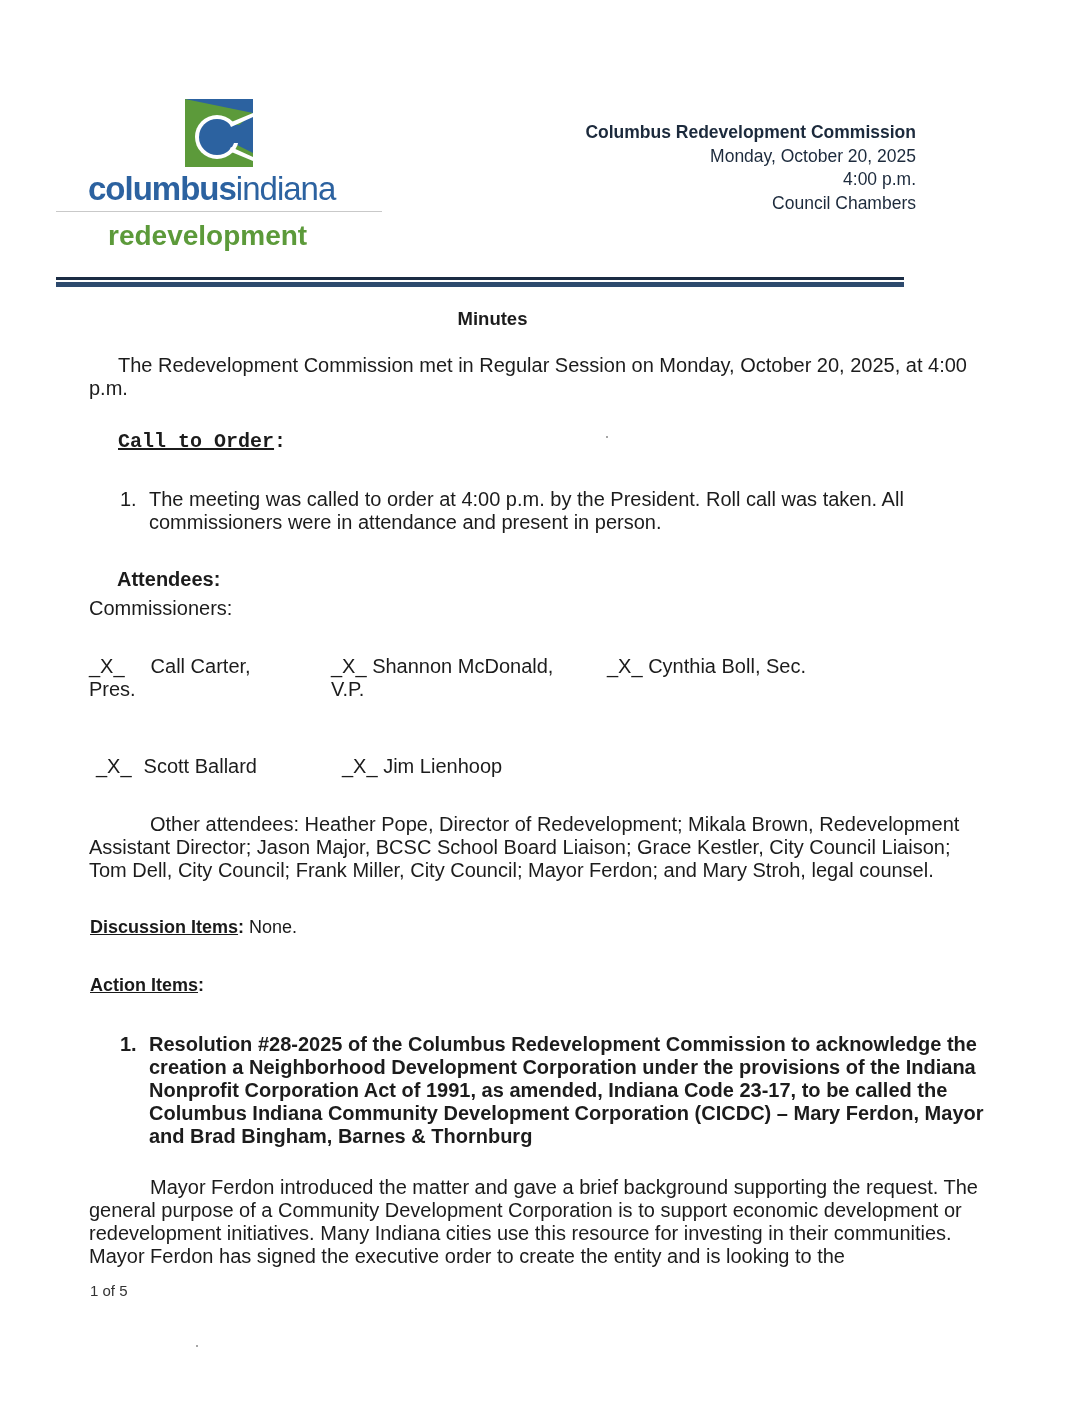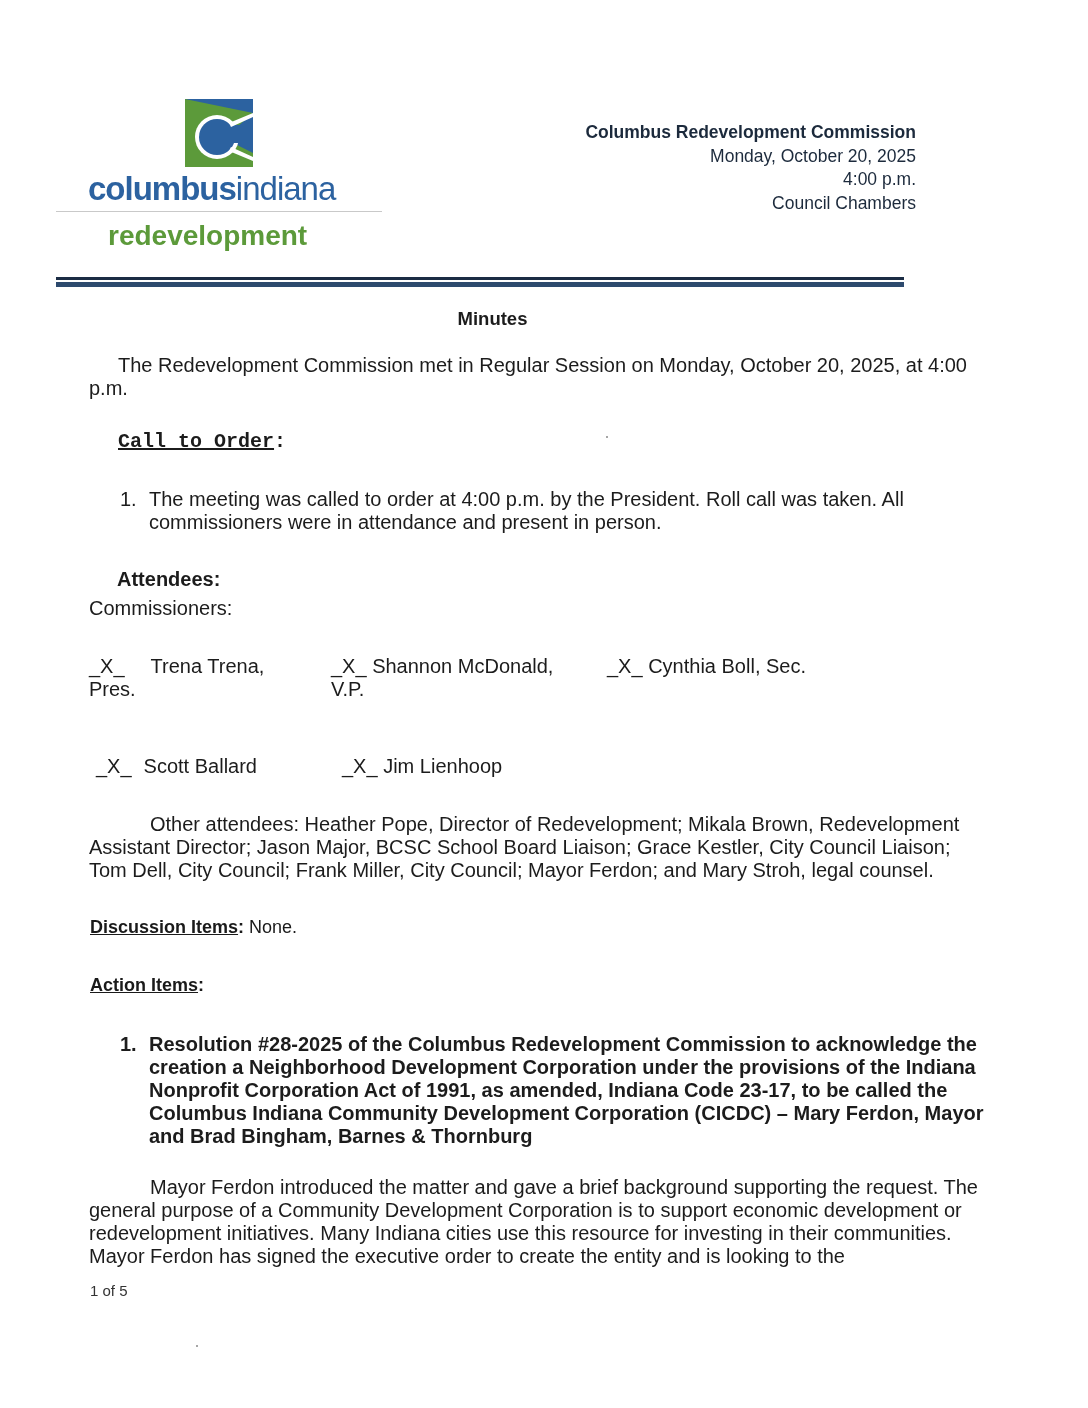--- a/index.html
+++ b/index.html
@@ -79,21 +79,21 @@
 </div>
 <div class="abs doc-text item1">
   <span class="num">1.</span>
   <div class="item-text">The meeting was called to order at 4:00 p.m. by the President. Roll call was taken. All commissioners were in attendance and present in person.</div>
 </div>
 
 <div class="abs doc-text attendees">Attendees:</div>
 <div class="abs doc-text comm">Commissioners:</div>
 
 <div class="abs doc-text roll" style="left:89px;">
-  <div><span>_X_</span><span style="display:inline-block;width:26px"></span><span>Trena Trena,</span></div>
+  <div><span>_X_</span><span style="display:inline-block;width:26px"></span><span>Call Carter,</span></div>
   <div>Pres.</div>
 </div>
 <div class="abs doc-text roll" style="left:331px;">
   <div><span>_X_</span> <span>Shannon McDonald,</span></div>
   <div>V.P.</div>
 </div>
 <div class="abs doc-text roll" style="left:607px;">
   <div><span>_X_</span> <span>Cynthia Boll, Sec.</span></div>
 </div>
 <div class="abs doc-text roll" style="left:96px; top:755px;">

